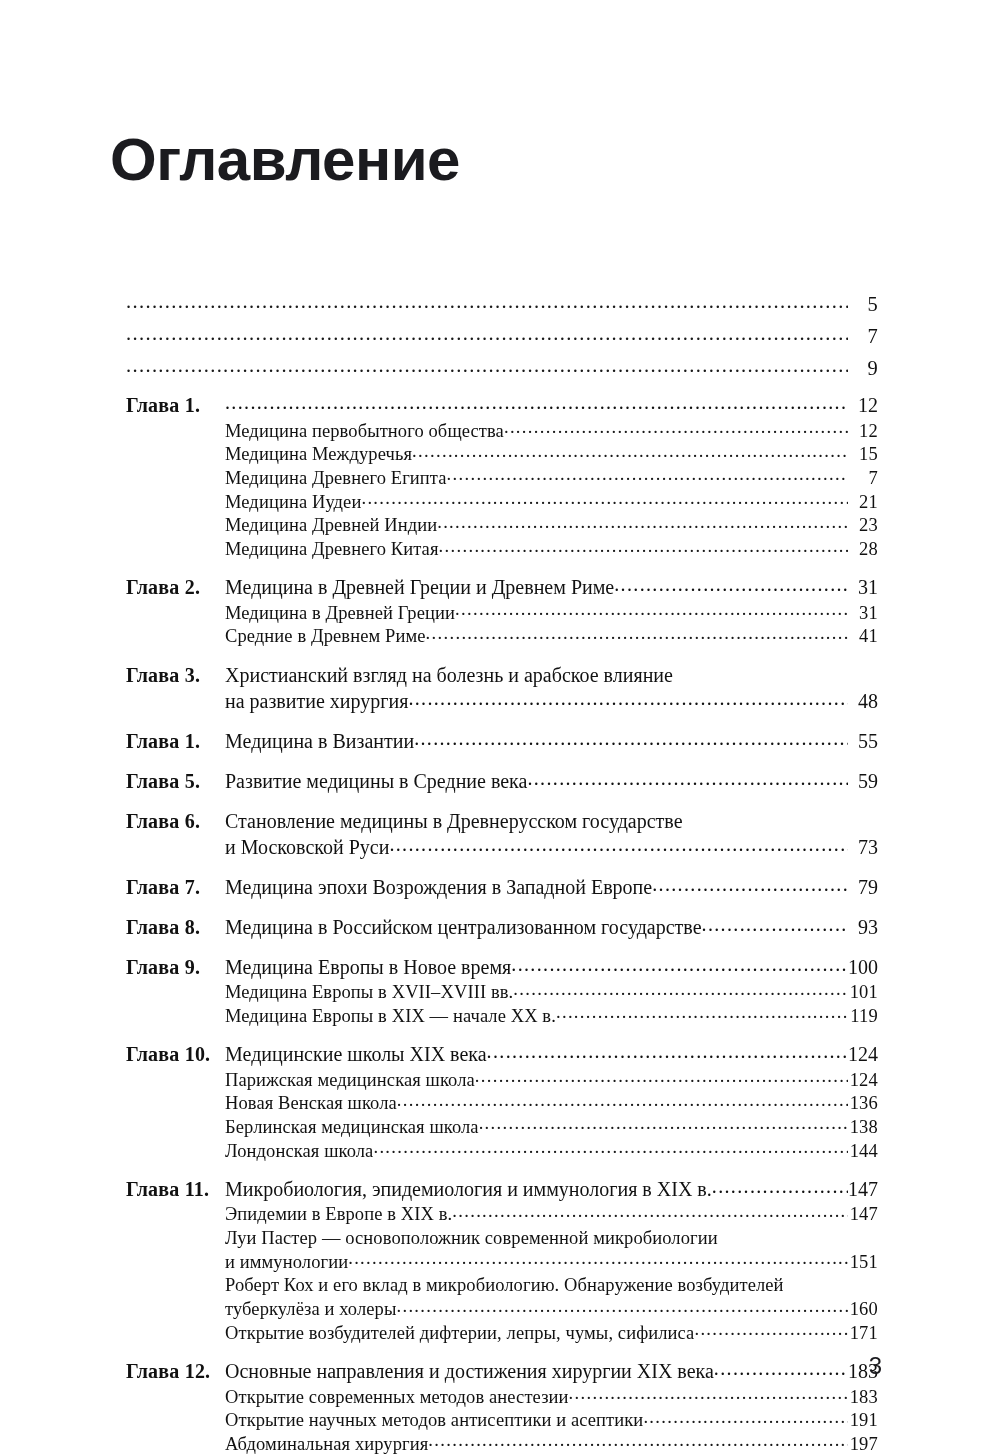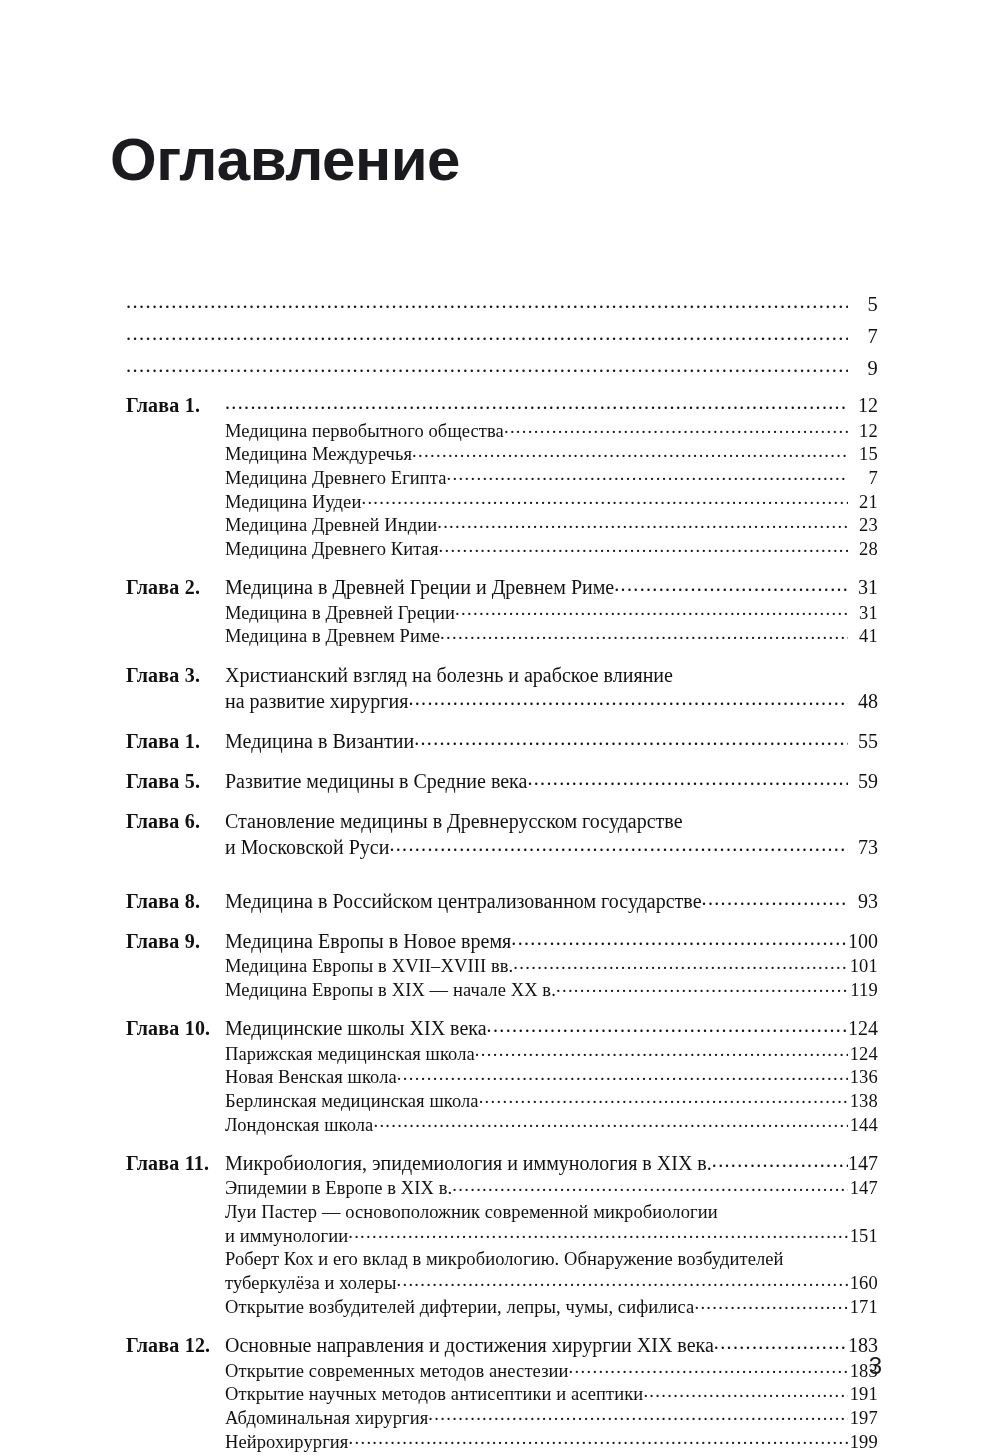--- a/index.html
+++ b/index.html
@@ -248,21 +248,21 @@
               <span class="page-num">31</span>
             </span>
           </div>
           <div class="sub">
             <div class="row">
               <span class="label">Медицина в Древней Греции </span>
               <span class="leader"></span>
               <span class="page-num">31</span>
             </div>
             <div class="row">
-              <span class="label">Медицина в Древнем Риме</span>
+              <span class="label">Средние в Древнем Риме</span>
               <span class="leader"></span>
               <span class="page-num">41</span>
             </div>
           </div>
           <div class="gap-chapter"></div>
         </div>
         <div class="chapter">
           <div class="chapter-line">
             <span class="chapter-no">Глава 3.</span>
             <span class="title-wrap">
@@ -316,20 +316,28 @@
             <span class="chapter-no">Глава 6.</span>
             <span class="title-wrap">
               <span class="label">и Московской Руси </span>
               <span class="leader"></span>
               <span class="page-num">73</span>
             </span>
           </div>
           <div class="gap-chapter"></div>
         </div>
         <div class="chapter">
+          <div class="chapter-line">
+            <span class="chapter-no">Глава 7.</span>
+            <span class="title-wrap">
+              <span class="label">Медицина эпохи Возрождения в Западной Европе</span>
+              <span class="leader"></span>
+              <span class="page-num">79</span>
+            </span>
+          </div>
           <div class="gap-chapter"></div>
         </div>
         <div class="chapter">
           <div class="chapter-line">
             <span class="chapter-no">Глава 8.</span>
             <span class="title-wrap">
               <span class="label">Медицина в Российском централизованном государстве</span>
               <span class="leader"></span>
               <span class="page-num">93</span>
             </span>

